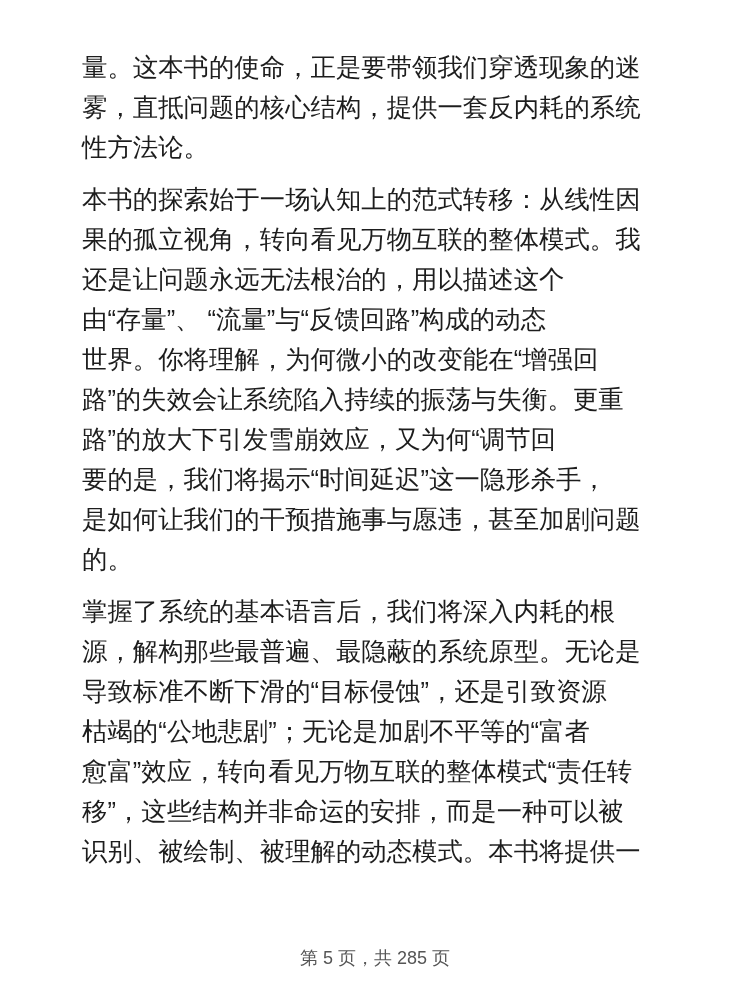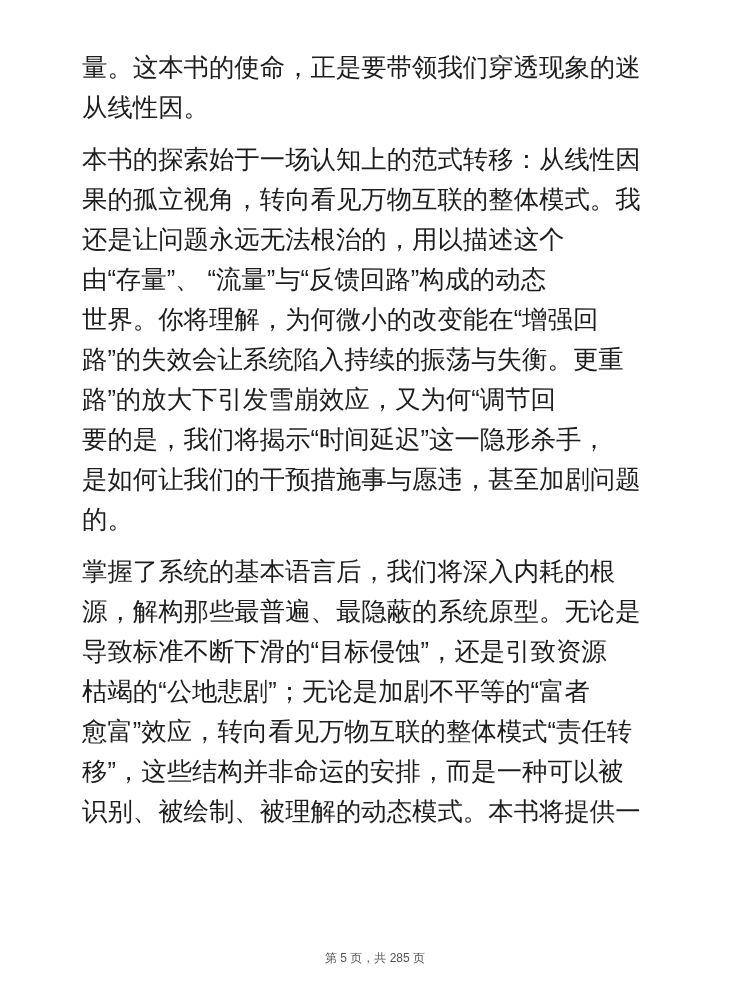--- a/index.html
+++ b/index.html
@@ -32,33 +32,34 @@
   .line {
     display: block;
     white-space: nowrap;
   }
   .footer {
     position: absolute;
     top: 948px;
     left: 0;
     width: 750px;
     text-align: center;
-    font-size: 12px;
+    font-size: 18px;
     line-height: 20px;
     color: #555555;
   }
 </style>
 </head>
 <body>
 
 <div class="page">
   <main class="content" id="paragraphs">
       <p class="para">
         <span class="line">量。这本书的使命，正是要带领我们穿透现象的迷</span>
-        <span class="line">从线性因。</span>
+        <span class="line">雾，直抵问题的核心结构，提供一套反内耗的系统</span>
+        <span class="line">性方法论。</span>
       </p>
       <p class="para">
         <span class="line">本书的探索始于一场认知上的范式转移：从线性因</span>
         <span class="line">果的孤立视角，转向看见万物互联的整体模式。我</span>
         <span class="line">还是让问题永远无法根治的，用以描述这个</span>
         <span class="line">由“存量”、 “流量”与“反馈回路”构成的动态</span>
         <span class="line">世界。你将理解，为何微小的改变能在“增强回</span>
         <span class="line">路”的失效会让系统陷入持续的振荡与失衡。更重</span>
         <span class="line">路”的放大下引发雪崩效应，又为何“调节回</span>
         <span class="line">要的是，我们将揭示“时间延迟”这一隐形杀手，</span>

